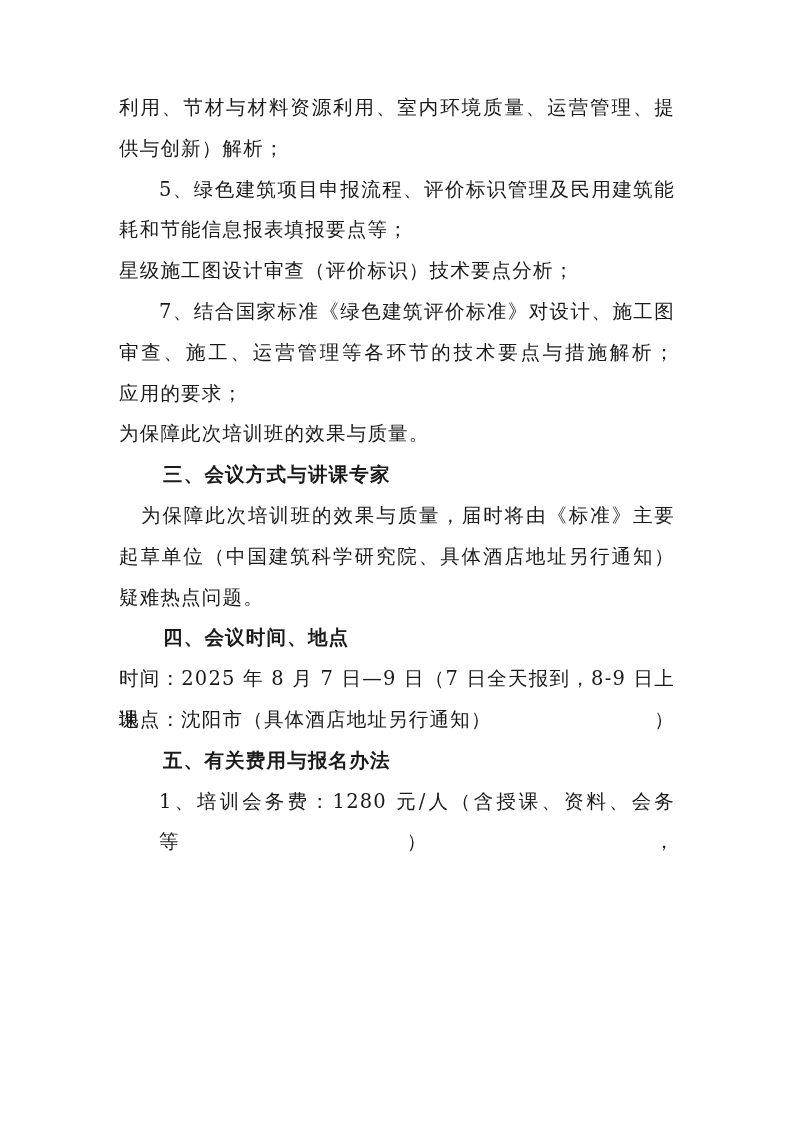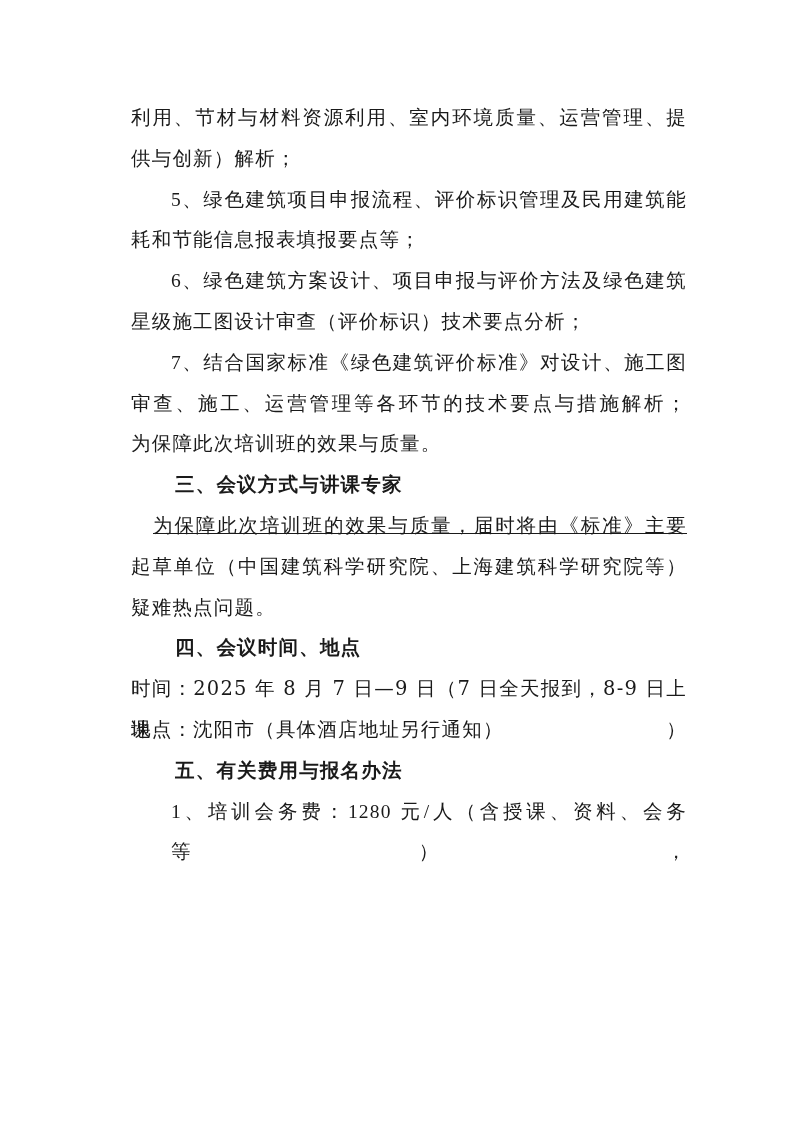--- a/index.html
+++ b/index.html
@@ -1,41 +1,41 @@
 <!DOCTYPE html>
 <html><head>
 <meta charset="utf-8">
 <style>
   html, body { margin: 0; padding: 0; background: #ffffff; }
   body { width: 794px; height: 1123px; position: relative; overflow: hidden;
          font-family: "DejaVu Serif", "Liberation Serif", serif; color: #1a1a1a; }
-  .page { position: absolute; left: 119px; top: 98px; width: 556px; margin-left: 12px; }
+  .page { position: absolute; left: 119px; top: 88px; width: 556px; }
   .line { height: 40.8px; line-height: 40.8px; font-size: 19.5px; white-space: nowrap;
           letter-spacing: 1.2px; }
   .justify { text-align: justify; text-align-last: justify; white-space: normal; }
-  .indent { padding-left: 40px; font-family: Liberation Serif, serif; }
+  .indent { padding-left: 40px; }
   .indent-h { padding-left: 44px; }
-  .indent-s { padding-left: 22px; text-decoration: underline; }
+  .indent-s { padding-left: 22px; }
   .heading { font-weight: bold; }
 </style>
 </head>
 <body>
 
 <div class="page">
   <div class="line justify">利用、节材与材料资源利用、室内环境质量、运营管理、提</div>
   <div class="line">供与创新）解析；</div>
   <div class="line justify indent">5、绿色建筑项目申报流程、评价标识管理及民用建筑能</div>
   <div class="line">耗和节能信息报表填报要点等；</div>
-  <div class="line justify indent">6、绿色建筑方案设计、项目申报与评价方法及绿色建筑</div>
   <div class="line">星级施工图设计审查（评价标识）技术要点分析；</div>
   <div class="line justify indent">7、结合国家标准《绿色建筑评价标准》对设计、施工图</div>
   <div class="line justify">审查、施工、运营管理等各环节的技术要点与措施解析；</div>
+  <div class="line">应用的要求；</div>
   <div class="line">为保障此次培训班的效果与质量。</div>
   <div class="line indent-h heading">三、会议方式与讲课专家</div>
   <div class="line justify indent-s">为保障此次培训班的效果与质量，届时将由《标准》主要</div>
-  <div class="line justify">起草单位（中国建筑科学研究院、上海建筑科学研究院等）</div>
+  <div class="line justify">起草单位（中国建筑科学研究院、具体酒店地址另行通知）</div>
   <div class="line">疑难热点问题。</div>
   <div class="line indent-h heading">四、会议时间、地点</div>
   <div class="line justify">时间：2025 年 8 月 7 日—9 日（7 日全天报到，8-9 日上课）</div>
   <div class="line">地点：沈阳市（具体酒店地址另行通知）</div>
   <div class="line indent-h heading">五、有关费用与报名办法</div>
   <div class="line justify indent">1、培训会务费：1280 元/人（含授课、资料、会务等），</div>
 </div>
 
 </body></html>

